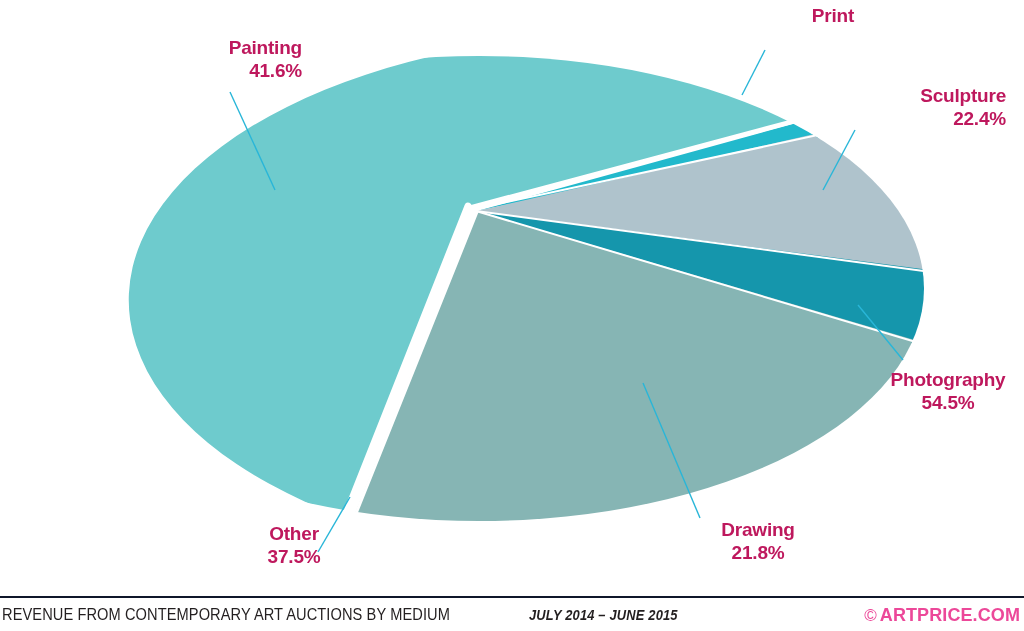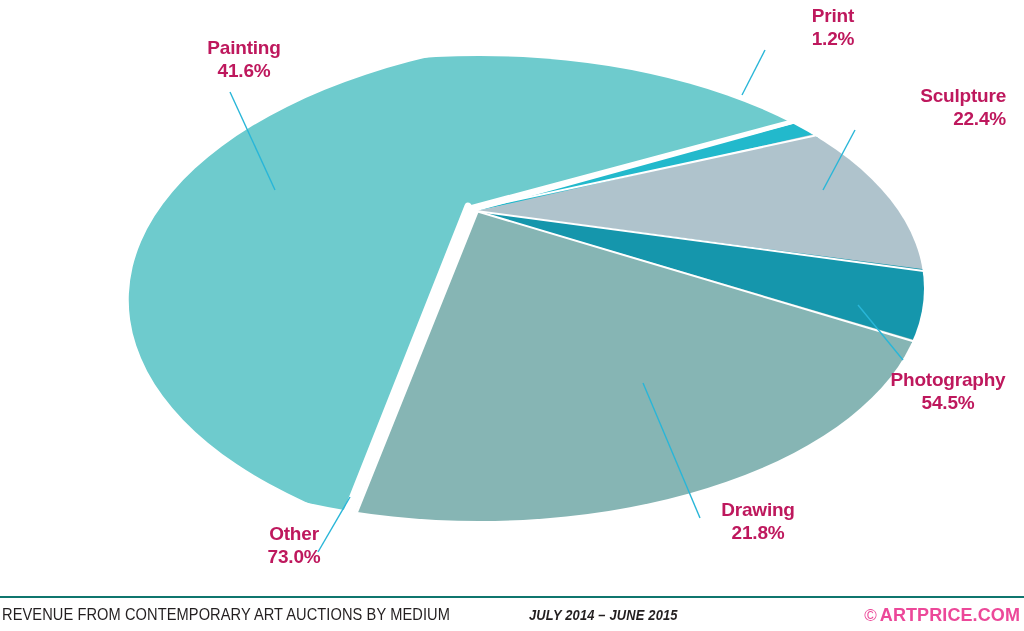--- a/index.html
+++ b/index.html
@@ -39,35 +39,35 @@
     font-weight: bold;
     font-size: 19px;
     line-height: 23px;
     letter-spacing: -0.2px;
     white-space: nowrap;
     text-align: center;
   }
   .slice-label .lbl-name { display: block; }
   .slice-label .lbl-val  { display: block; }
 
-  .lbl-painting     { left: 165px; top: 36px;  width: 158px; }
+  .lbl-painting     { left: 144px; top: 36px;  width: 158px; text-align: right; }
   .lbl-print        { left: 772px; top: 4px;   width: 122px; }
   .lbl-sculpture    { left: 846px; top: 84px;  width: 160px; text-align: right; }
   .lbl-photography  { left: 872px; top: 368px; width: 152px; }
-  .lbl-drawing      { left: 688px; top: 498px; width: 140px; }
+  .lbl-drawing      { left: 688px; top: 518px; width: 140px; }
   .lbl-other        { left: 238px; top: 522px; width: 112px; }
 
   
   #footer {
     position: absolute;
     left: 0;
     top: 596px;
     width: 1024px;
     height: 35px;
-    border-top: 2px solid #0f766e;
+    border-top: 2px solid #0f172a;
     box-sizing: border-box;
   }
   #footer-left {
     position: absolute;
     left: 2px;
     top: 7px;
     white-space: nowrap;
     color: #231f20;
   }
   .foot-title {
@@ -179,41 +179,40 @@
     </g>
   </svg>
 
   <div class="slice-label lbl-painting">
     <span class="lbl-name">Painting</span>
     <span class="lbl-val">41.6%</span>
   </div>
 
   <div class="slice-label lbl-print">
     <span class="lbl-name">Print</span>
-    <span class="lbl-val">1.2%</span>
   </div>
 
   <div class="slice-label lbl-sculpture">
     <span class="lbl-name">Sculpture</span>
     <span class="lbl-val">22.4%</span>
   </div>
 
   <div class="slice-label lbl-photography">
     <span class="lbl-name">Photography</span>
     <span class="lbl-val">54.5%</span>
   </div>
 
   <div class="slice-label lbl-drawing">
     <span class="lbl-name">Drawing</span>
     <span class="lbl-val">21.8%</span>
   </div>
 
   <div class="slice-label lbl-other">
     <span class="lbl-name">Other</span>
-    <span class="lbl-val">73.0%</span>
+    <span class="lbl-val">37.5%</span>
   </div>
 
 </div>
 
 <div id="footer">
   <div id="footer-left">
     <span class="foot-title">REVENUE FROM CONTEMPORARY ART AUCTIONS BY MEDIUM</span>
     <span class="foot-sub">JULY 2014 – JUNE 2015</span>
   </div>
   <div id="footer-right">

